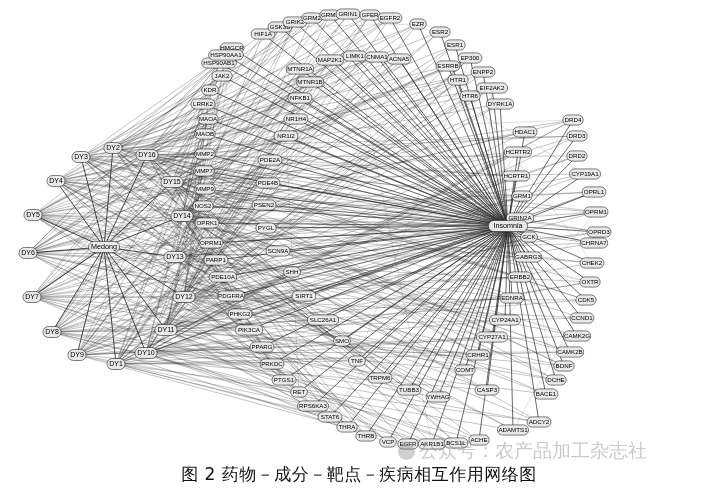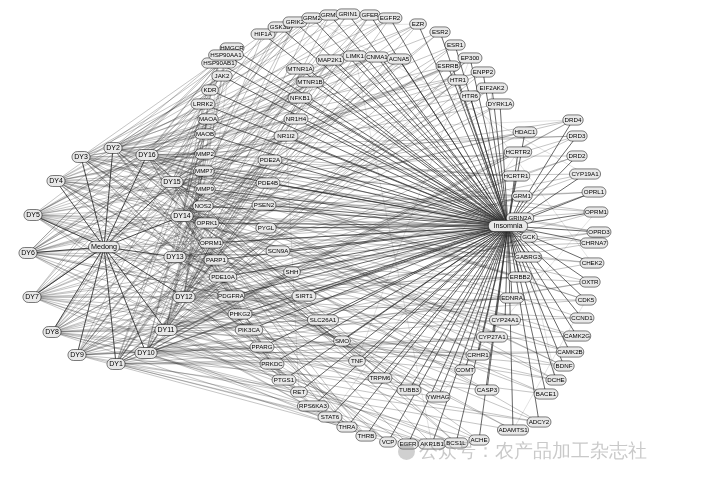--- a/index.html
+++ b/index.html
@@ -1060,14 +1060,17 @@
           </g>
         </g>
     </svg>
   </div>
 
   <div id="watermark">
     <span id="wmbadge"></span>
     <span>公众号：农产品加工杂志社</span>
   </div>
 
+  <div id="caption">
+    <span id="captiontext">图 2  药物－成分－靶点－疾病相互作用网络图</span>
+  </div>
 
 </div>
 
 </body></html>

